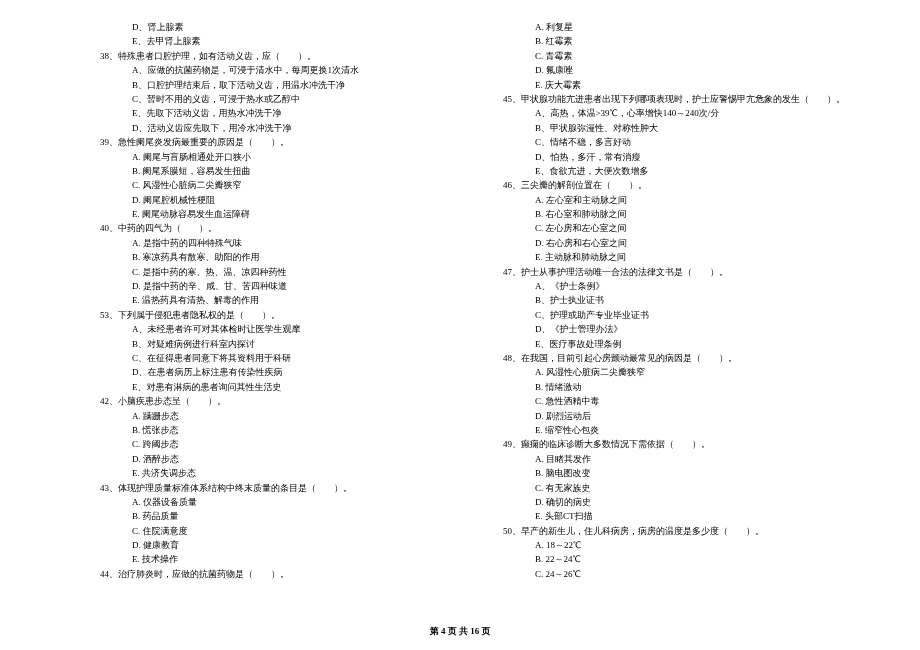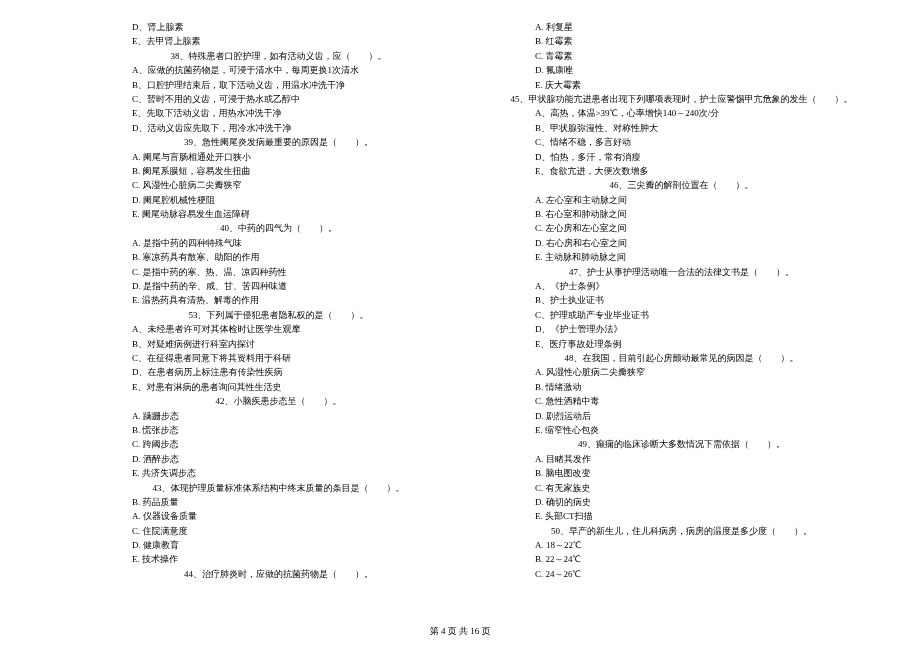--- a/index.html
+++ b/index.html
@@ -26,29 +26,29 @@
       line-height: 1.6;
     }
     .item {
       margin-bottom: 0;
     }
     .option-left {
       padding-left: 32px;
     }
     .question {
       padding-left: 0;
-      text-align: center;
     }
     .footer {
       position: absolute;
       bottom: 12px;
       left: 0;
       width: 100%;
       text-align: center;
       font-size: 9px;
+      font-weight: bold;
     }
   </style>
 </head>
 <body>
 
 <div class="columns">
   <div class="col" id="left-col">
       <div class="item option-left">D、肾上腺素</div>
       <div class="item option-left">E、去甲肾上腺素</div>
       <div class="item question">38、特殊患者口腔护理，如有活动义齿，应（　　）。</div>
@@ -75,22 +75,22 @@
       <div class="item option-left">C、在征得患者同意下将其资料用于科研</div>
       <div class="item option-left">D、在患者病历上标注患有传染性疾病</div>
       <div class="item option-left">E、对患有淋病的患者询问其性生活史</div>
       <div class="item question">42、小脑疾患步态呈（　　）。</div>
       <div class="item option-left">A. 蹒跚步态</div>
       <div class="item option-left">B. 慌张步态</div>
       <div class="item option-left">C. 跨阈步态</div>
       <div class="item option-left">D. 酒醉步态</div>
       <div class="item option-left">E. 共济失调步态</div>
       <div class="item question">43、体现护理质量标准体系结构中终末质量的条目是（　　）。</div>
+      <div class="item option-left">A. 仪器设备质量</div>
       <div class="item option-left">B. 药品质量</div>
-      <div class="item option-left">A. 仪器设备质量</div>
       <div class="item option-left">C. 住院满意度</div>
       <div class="item option-left">D. 健康教育</div>
       <div class="item option-left">E. 技术操作</div>
       <div class="item question">44、治疗肺炎时，应做的抗菌药物是（　　）。</div>
     </div>
   <div class="col" id="right-col">
       <div class="item option-left">A. 利复星</div>
       <div class="item option-left">B. 红霉素</div>
       <div class="item option-left">C. 青霉素</div>
       <div class="item option-left">D. 氟康唑</div>

